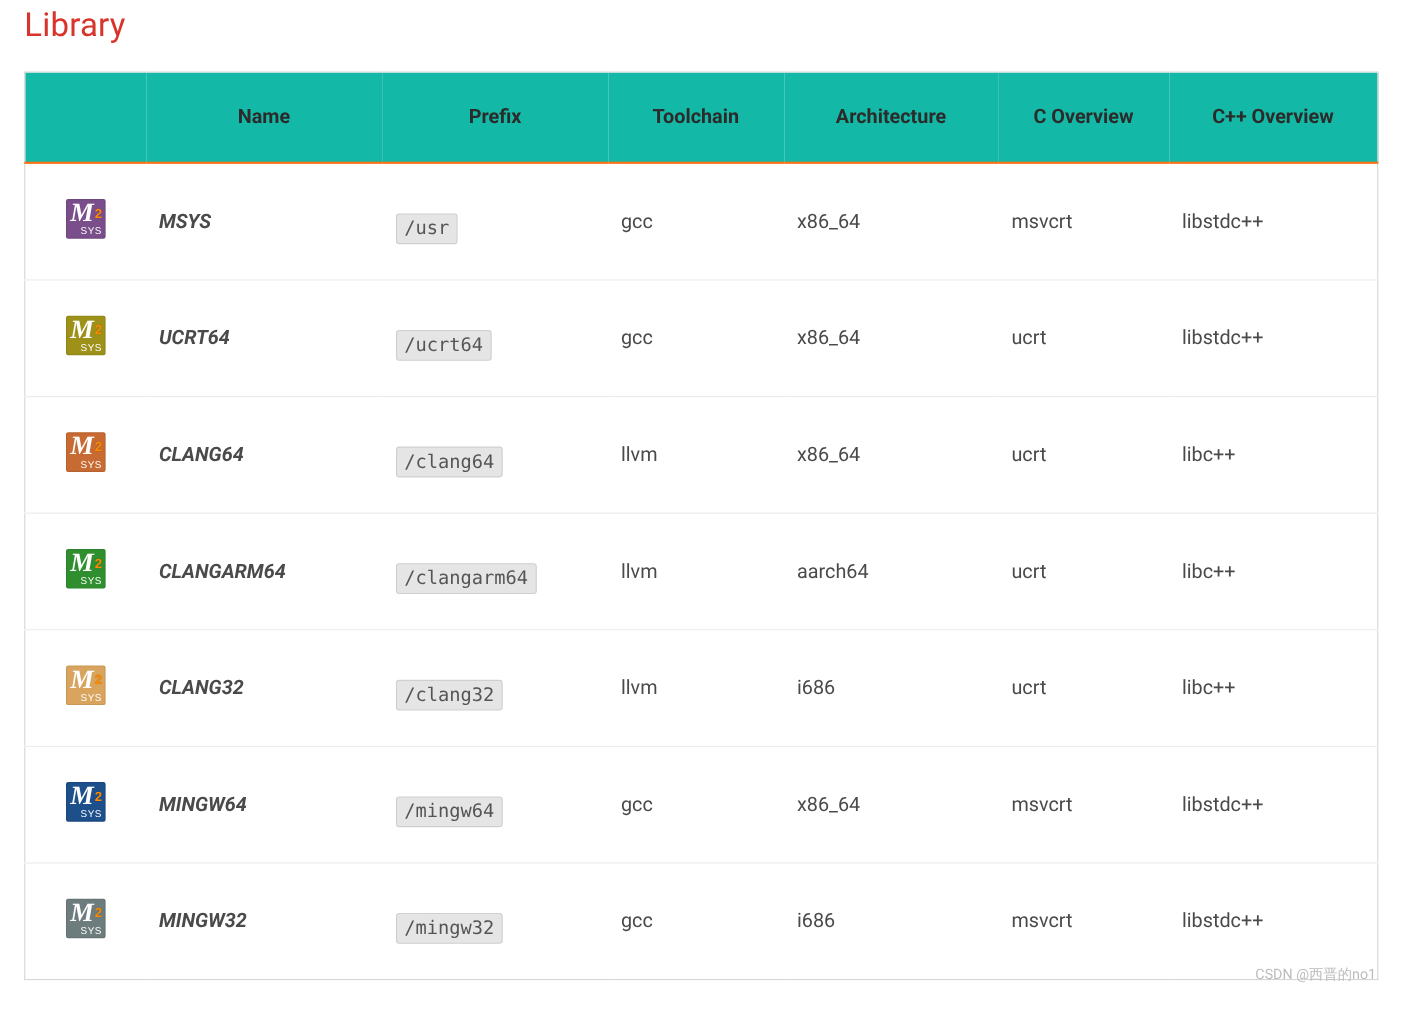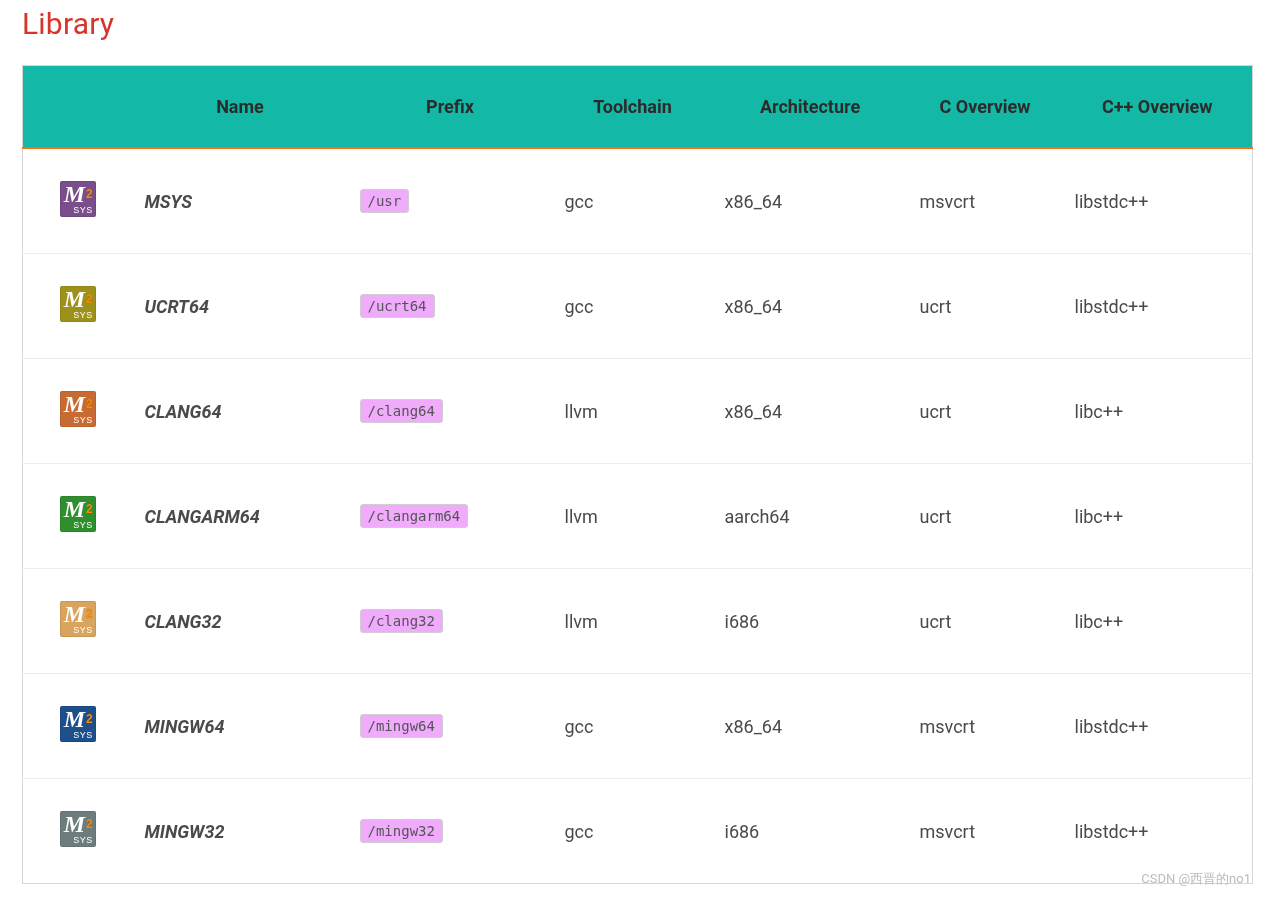--- a/index.html
+++ b/index.html
@@ -44,27 +44,28 @@
     col.name-col { width: 215px; }
     col.prefix-col { width: 205px; }
     col.toolchain-col { width: 160px; }
     col.arch-col { width: 195px; }
     col.clib-col { width: 155px; }
     col.cpplib-col { width: 190px; }
     td.icon-cell { text-align: center; padding-left: 26px; }
     td.name-cell { font-weight: 700; color: #2b2b2b; font-style: italic; }
     code.prefix-code {
       font-family: ui-monospace, SFMono-Regular, Menlo, Consolas, monospace;
-      font-size: 14px;
+      font-size: 17px;
       color: #555;
-      background: #f0abfc;
+      background: #e5e5e5;
       border: 1px solid #cfcfcf;
       border-radius: 3px;
       padding: 3px 7px;
       display: inline-block;
+      margin-top: 13px;
     }
     .msys-icon {
       width: 36px; height: 36px;
       display: inline-flex;
       align-items: flex-end;
       justify-content: flex-start;
       position: relative;
       border-radius: 2px;
       overflow: hidden;
       box-shadow: inset 0 0 0 1px rgba(0,0,0,.08);

